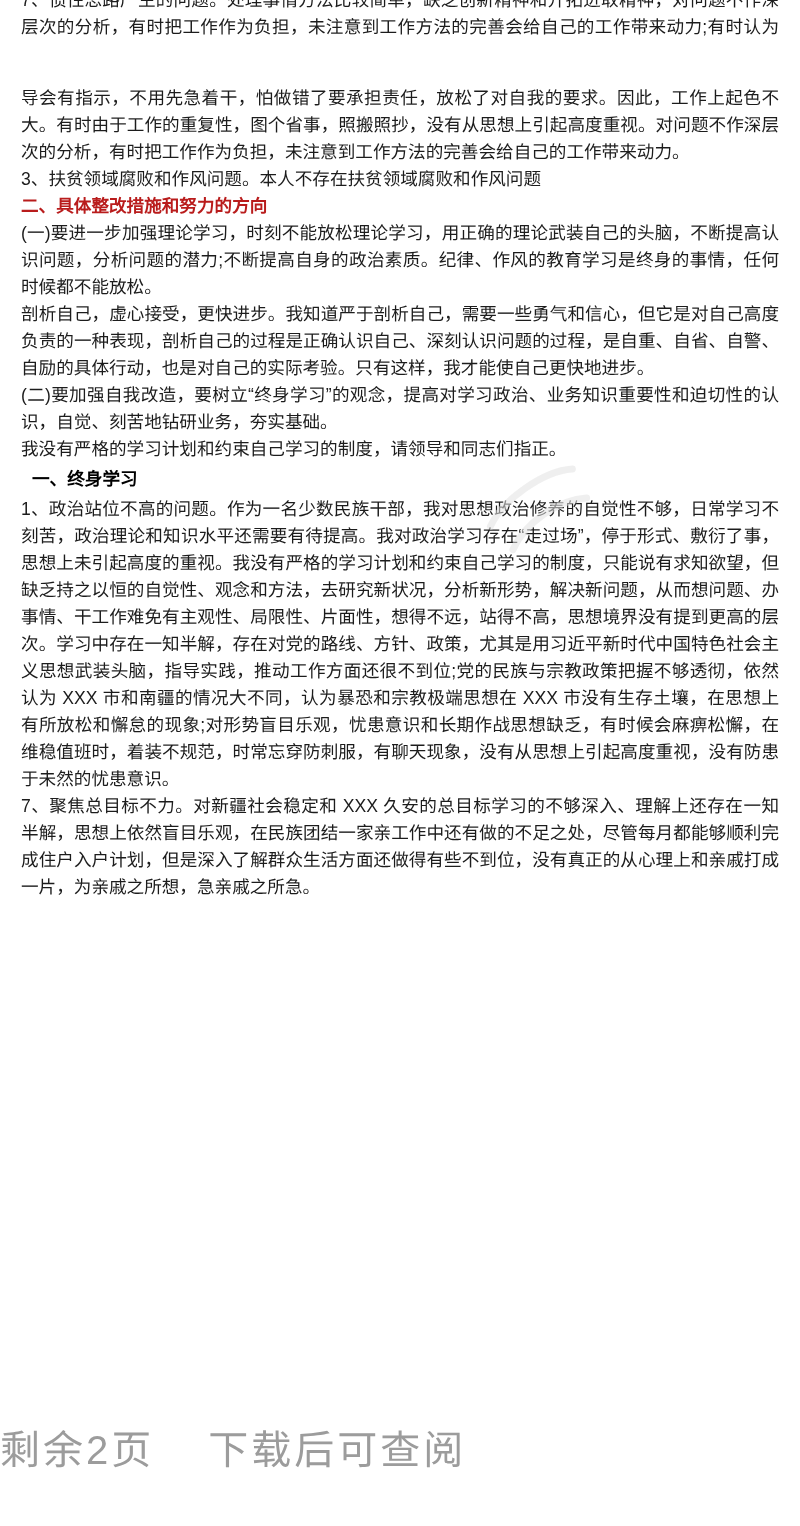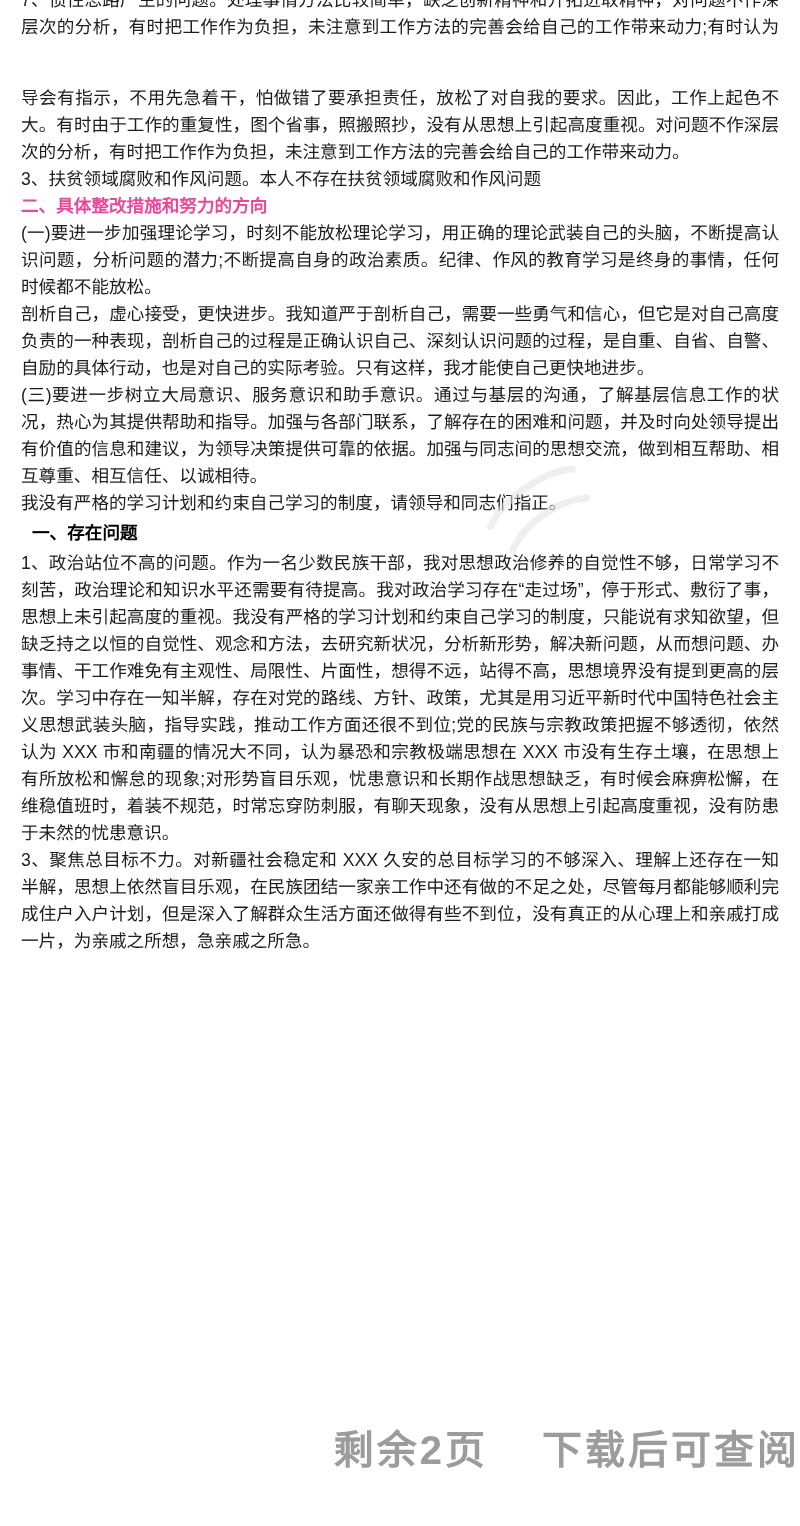--- a/index.html
+++ b/index.html
@@ -22,21 +22,21 @@
   .para {
     font-size: 17.6px;
     line-height: 27px;
     text-align: justify;
     text-justify: inter-ideograph;
     margin: 0;
     word-break: break-all;
   }
   .para-heading {
     font-weight: 700;
-    color: #ec4899;
+    color: #b91c1c;
   }
   .para-heading2 {
     font-weight: 700;
     color: #000;
     padding-left: 11px;
     margin: 3px 0;
   }
   
   .top-clip {
     height: 41px;
@@ -49,22 +49,22 @@
   .watermark {
     position: absolute;
     left: 465px; top: 435px;
     opacity: 0.55;
     pointer-events: none;
   }
   .footer {
     position: absolute;
     left: 0; right: 0;
     bottom: 50px;
-    text-align: right;
-    font-weight: 700;
+    text-align: left;
+    font-weight: 400;
     font-size: 40px;
     letter-spacing: 3px;
     color: #9c9c9c;
   }
   .footer .spacer {
     display: inline-block;
     width: 54px;
   }
 </style>
 </head>
@@ -77,25 +77,25 @@
     <div class="top-clip">
       <p class="para">7、惯性思路产生的问题。处理事情方法比较简单，缺乏创新精神和开拓进取精神，对问题不作深层次的分析，有时把工作作为负担，未注意到工作方法的完善会给自己的工作带来动力;有时认为领</p>
     </div>
 
     <div>
         <p class="para">导会有指示，不用先急着干，怕做错了要承担责任，放松了对自我的要求。因此，工作上起色不大。有时由于工作的重复性，图个省事，照搬照抄，没有从思想上引起高度重视。对问题不作深层次的分析，有时把工作作为负担，未注意到工作方法的完善会给自己的工作带来动力。</p>
         <p class="para">3、扶贫领域腐败和作风问题。本人不存在扶贫领域腐败和作风问题</p>
         <p class="para para-heading">二、具体整改措施和努力的方向</p>
         <p class="para">(一)要进一步加强理论学习，时刻不能放松理论学习，用正确的理论武装自己的头脑，不断提高认识问题，分析问题的潜力;不断提高自身的政治素质。纪律、作风的教育学习是终身的事情，任何时候都不能放松。</p>
         <p class="para">剖析自己，虚心接受，更快进步。我知道严于剖析自己，需要一些勇气和信心，但它是对自己高度负责的一种表现，剖析自己的过程是正确认识自己、深刻认识问题的过程，是自重、自省、自警、自励的具体行动，也是对自己的实际考验。只有这样，我才能使自己更快地进步。</p>
-        <p class="para">(三)要进一步树立大局意识、服务意识和助手意识。通过与基层的沟通，了解基层信息工作的状况，热心为其提供帮助和指导。加强与各部门联系，了解存在的困难和问题，并及时向处领导提出有价值的信息和建议，为领导决策提供可靠的依据。加强与同志间的思想交流，做到相互帮助、相互尊重、相互信任、以诚相待。</p>
+        <p class="para">(二)要加强自我改造，要树立“终身学习”的观念，提高对学习政治、业务知识重要性和迫切性的认识，自觉、刻苦地钻研业务，夯实基础。</p>
         <p class="para">我没有严格的学习计划和约束自己学习的制度，请领导和同志们指正。</p>
-        <p class="para para-heading2">一、存在问题</p>
+        <p class="para para-heading2">一、终身学习</p>
         <p class="para">1、政治站位不高的问题。作为一名少数民族干部，我对思想政治修养的自觉性不够，日常学习不刻苦，政治理论和知识水平还需要有待提高。我对政治学习存在“走过场”，停于形式、敷衍了事，思想上未引起高度的重视。我没有严格的学习计划和约束自己学习的制度，只能说有求知欲望，但缺乏持之以恒的自觉性、观念和方法，去研究新状况，分析新形势，解决新问题，从而想问题、办事情、干工作难免有主观性、局限性、片面性，想得不远，站得不高，思想境界没有提到更高的层次。学习中存在一知半解，存在对党的路线、方针、政策，尤其是用习近平新时代中国特色社会主义思想武装头脑，指导实践，推动工作方面还很不到位;党的民族与宗教政策把握不够透彻，依然认为 XXX 市和南疆的情况大不同，认为暴恐和宗教极端思想在 XXX 市没有生存土壤，在思想上有所放松和懈怠的现象;对形势盲目乐观，忧患意识和长期作战思想缺乏，有时候会麻痹松懈，在维稳值班时，着装不规范，时常忘穿防刺服，有聊天现象，没有从思想上引起高度重视，没有防患于未然的忧患意识。</p>
-        <p class="para">3、聚焦总目标不力。对新疆社会稳定和 XXX 久安的总目标学习的不够深入、理解上还存在一知半解，思想上依然盲目乐观，在民族团结一家亲工作中还有做的不足之处，尽管每月都能够顺利完成住户入户计划，但是深入了解群众生活方面还做得有些不到位，没有真正的从心理上和亲戚打成一片，为亲戚之所想，急亲戚之所急。</p>
+        <p class="para">7、聚焦总目标不力。对新疆社会稳定和 XXX 久安的总目标学习的不够深入、理解上还存在一知半解，思想上依然盲目乐观，在民族团结一家亲工作中还有做的不足之处，尽管每月都能够顺利完成住户入户计划，但是深入了解群众生活方面还做得有些不到位，没有真正的从心理上和亲戚打成一片，为亲戚之所想，急亲戚之所急。</p>
       </div>
 
   </div>
 
   <svg class="watermark" width="150" height="150" viewBox="0 0 150 150">
     <g stroke="#e3e3e3" stroke-width="7" fill="none" stroke-linecap="round" transform="rotate(-35 75 75)">
       <path d="M25 60 C 50 45, 100 45, 125 60"></path>
       <path d="M30 92 C 55 77, 95 77, 120 92"></path>
     </g>
   </svg>

